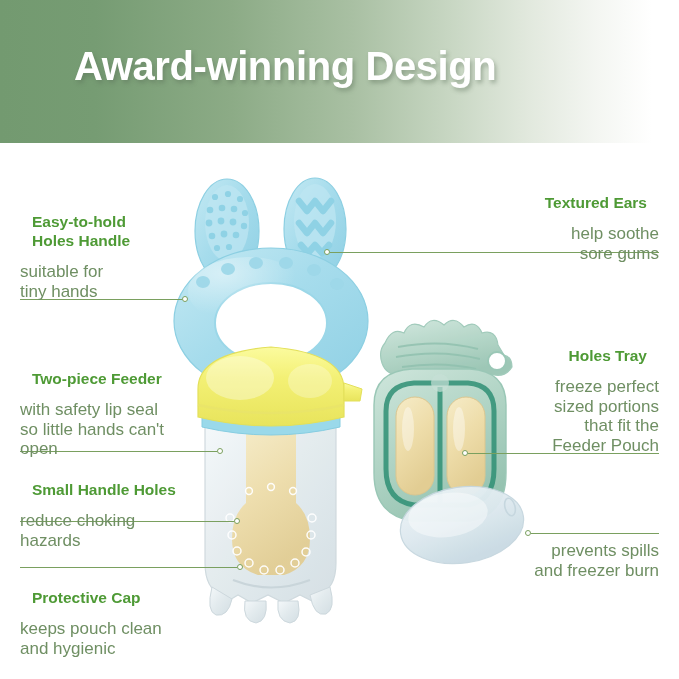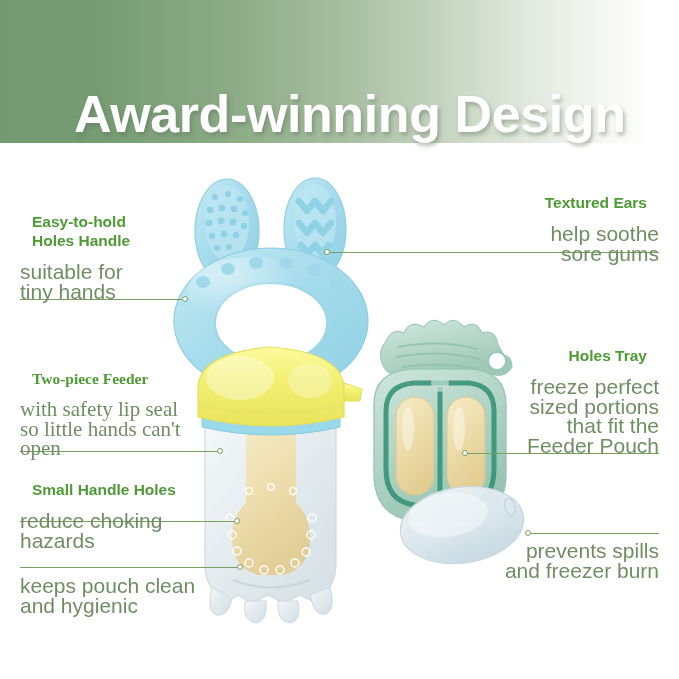--- a/index.html
+++ b/index.html
@@ -36,46 +36,45 @@
         #c7d6c2 66%,
         #e2e9de 78%,
         #f4f6f2 88%,
         #ffffff 96%,
         #ffffff 100%);
   }
   #header-title {
     position: absolute;
     left: 74px;
     top: 44px;
-    font-size: 52px;
+    font-size: 40px;
     font-weight: bold;
     color: #ffffff;
     letter-spacing: -0.4px;
     text-shadow: 2px 3px 4px rgba(90,110,88,0.45);
     white-space: nowrap;
-    margin-top: 40px;
   }
 
   
   .callout {
     position: absolute;
   }
   .callout.left  { text-align: left;  }
   .callout.right { text-align: right; }
 
   .callout-title {
     font-size: 15.5px;
     font-weight: bold;
     color: #4e9a35;
     line-height: 19px;
     margin: 12px;
     white-space: pre-line;
   }
   .callout-body {
-    font-size: 21px;
+    font-size: 17px;
     font-weight: normal;
     color: #6f8f63;
     line-height: 19.5px;
     margin: 0;
     white-space: pre-line;
   }
 
   
   .connector {
     position: absolute;
@@ -296,34 +295,35 @@
   <div class="connector" style="left:531px; top:533px; width:128px;"></div>
   <div class="connector-dot" style="left:525px; top:530px;"></div>
 
   <div class="callout left" style="left:20px; top:200px; width:210px;">
     <p class="callout-title">Easy-to-hold
 Holes Handle</p>
     <p class="callout-body">suitable for
 tiny hands</p>
   </div>
 
-  <div class="callout left" style="left:20px; top:357px; width:215px;font-family:Liberation Serif, serif;">
+  <div class="callout left" style="left:20px; top:357px; width:215px;">
     <p class="callout-title">Two-piece Feeder</p>
     <p class="callout-body">with safety lip seal
 so little hands can't
 open</p>
   </div>
 
   <div class="callout left" style="left:20px; top:468px; width:215px;">
     <p class="callout-title">Small Handle Holes</p>
     <p class="callout-body">reduce choking
 hazards</p>
   </div>
 
   <div class="callout left" style="left:20px; top:576px; width:215px;">
+    <p class="callout-title">Protective Cap</p>
     <p class="callout-body">keeps pouch clean
 and hygienic</p>
   </div>
 
   <div class="callout right" style="left:429px; top:181px; width:230px;">
     <p class="callout-title">Textured Ears</p>
     <p class="callout-body">help soothe
 sore gums</p>
   </div>
 

